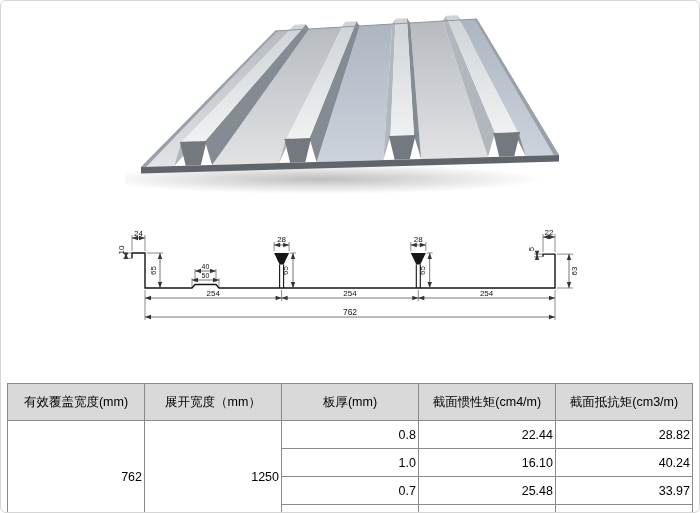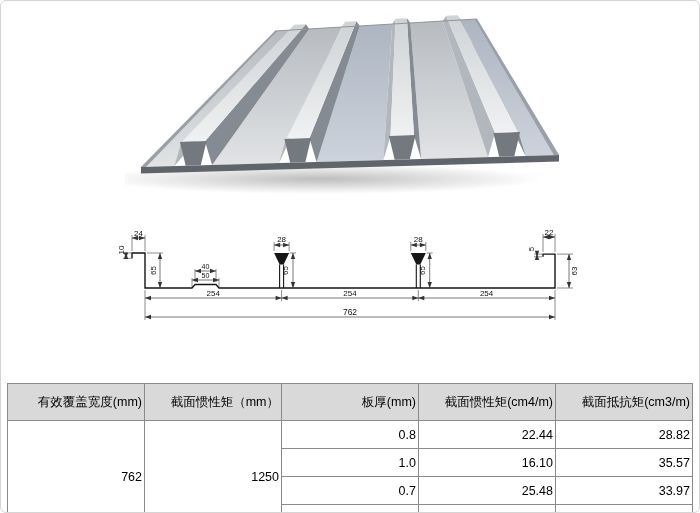--- a/index.html
+++ b/index.html
@@ -17,21 +17,21 @@
   .dim{stroke:#3c3c3c;stroke-width:0.7;fill:none;}
   .dlabel{font-size:8px;fill:#111;text-anchor:middle;
           font-family:"Liberation Sans","DejaVu Sans",sans-serif;}
   .small{font-size:7px;}
   .big{font-size:8.5px;}
 
   
   table.spec{width:686px;margin:40px auto 0;border-collapse:collapse;table-layout:fixed;
              font-size:12.5px;color:#000;}
   table.spec th{background:#d9d9d9;border:1px solid #8a8a8a;font-weight:400;height:30px;
-                padding:3px 2px;text-align:right;}
+                padding:3px 2px;text-align:center;}
   table.spec td{border:1px solid #8a8a8a;height:23px;padding:2px;text-align:right;background:#fff;}
 </style>
 </head>
 <body>
 
 <div class="page">
 
   <div class="img-wrap">
     <svg viewBox="0 0 450 200" width="450" height="200">
       <defs>
@@ -185,38 +185,38 @@
         <text class="dlabel" x="477" y="48" transform="rotate(-90 477 48)">63</text>
         <text class="dlabel big" x="250" y="91.6">762</text>
       </g>
     </svg>
   </div>
 
   <table class="spec">
     <thead>
       <tr>
         <th>有效覆盖宽度(mm)</th>
-        <th>截面惯性矩（mm）</th>
+        <th>展开宽度（mm）</th>
         <th>板厚(mm)</th>
         <th>截面惯性矩(cm4/m)</th>
         <th>截面抵抗矩(cm3/m)</th>
       </tr>
     </thead>
     <tbody>
       <tr>
         <td rowspan="4">762</td>
         <td rowspan="4">1250</td>
         <td>0.8</td>
         <td>22.44</td>
         <td>28.82</td>
       </tr>
       <tr>
         <td>1.0</td>
         <td>16.10</td>
-        <td>35.57</td>
+        <td>40.24</td>
       </tr>
       <tr>
         <td>0.7</td>
         <td>25.48</td>
         <td>33.97</td>
       </tr>
       <tr>
         <td>1.5</td>
         <td>22.13</td>
         <td>32.24</td>

